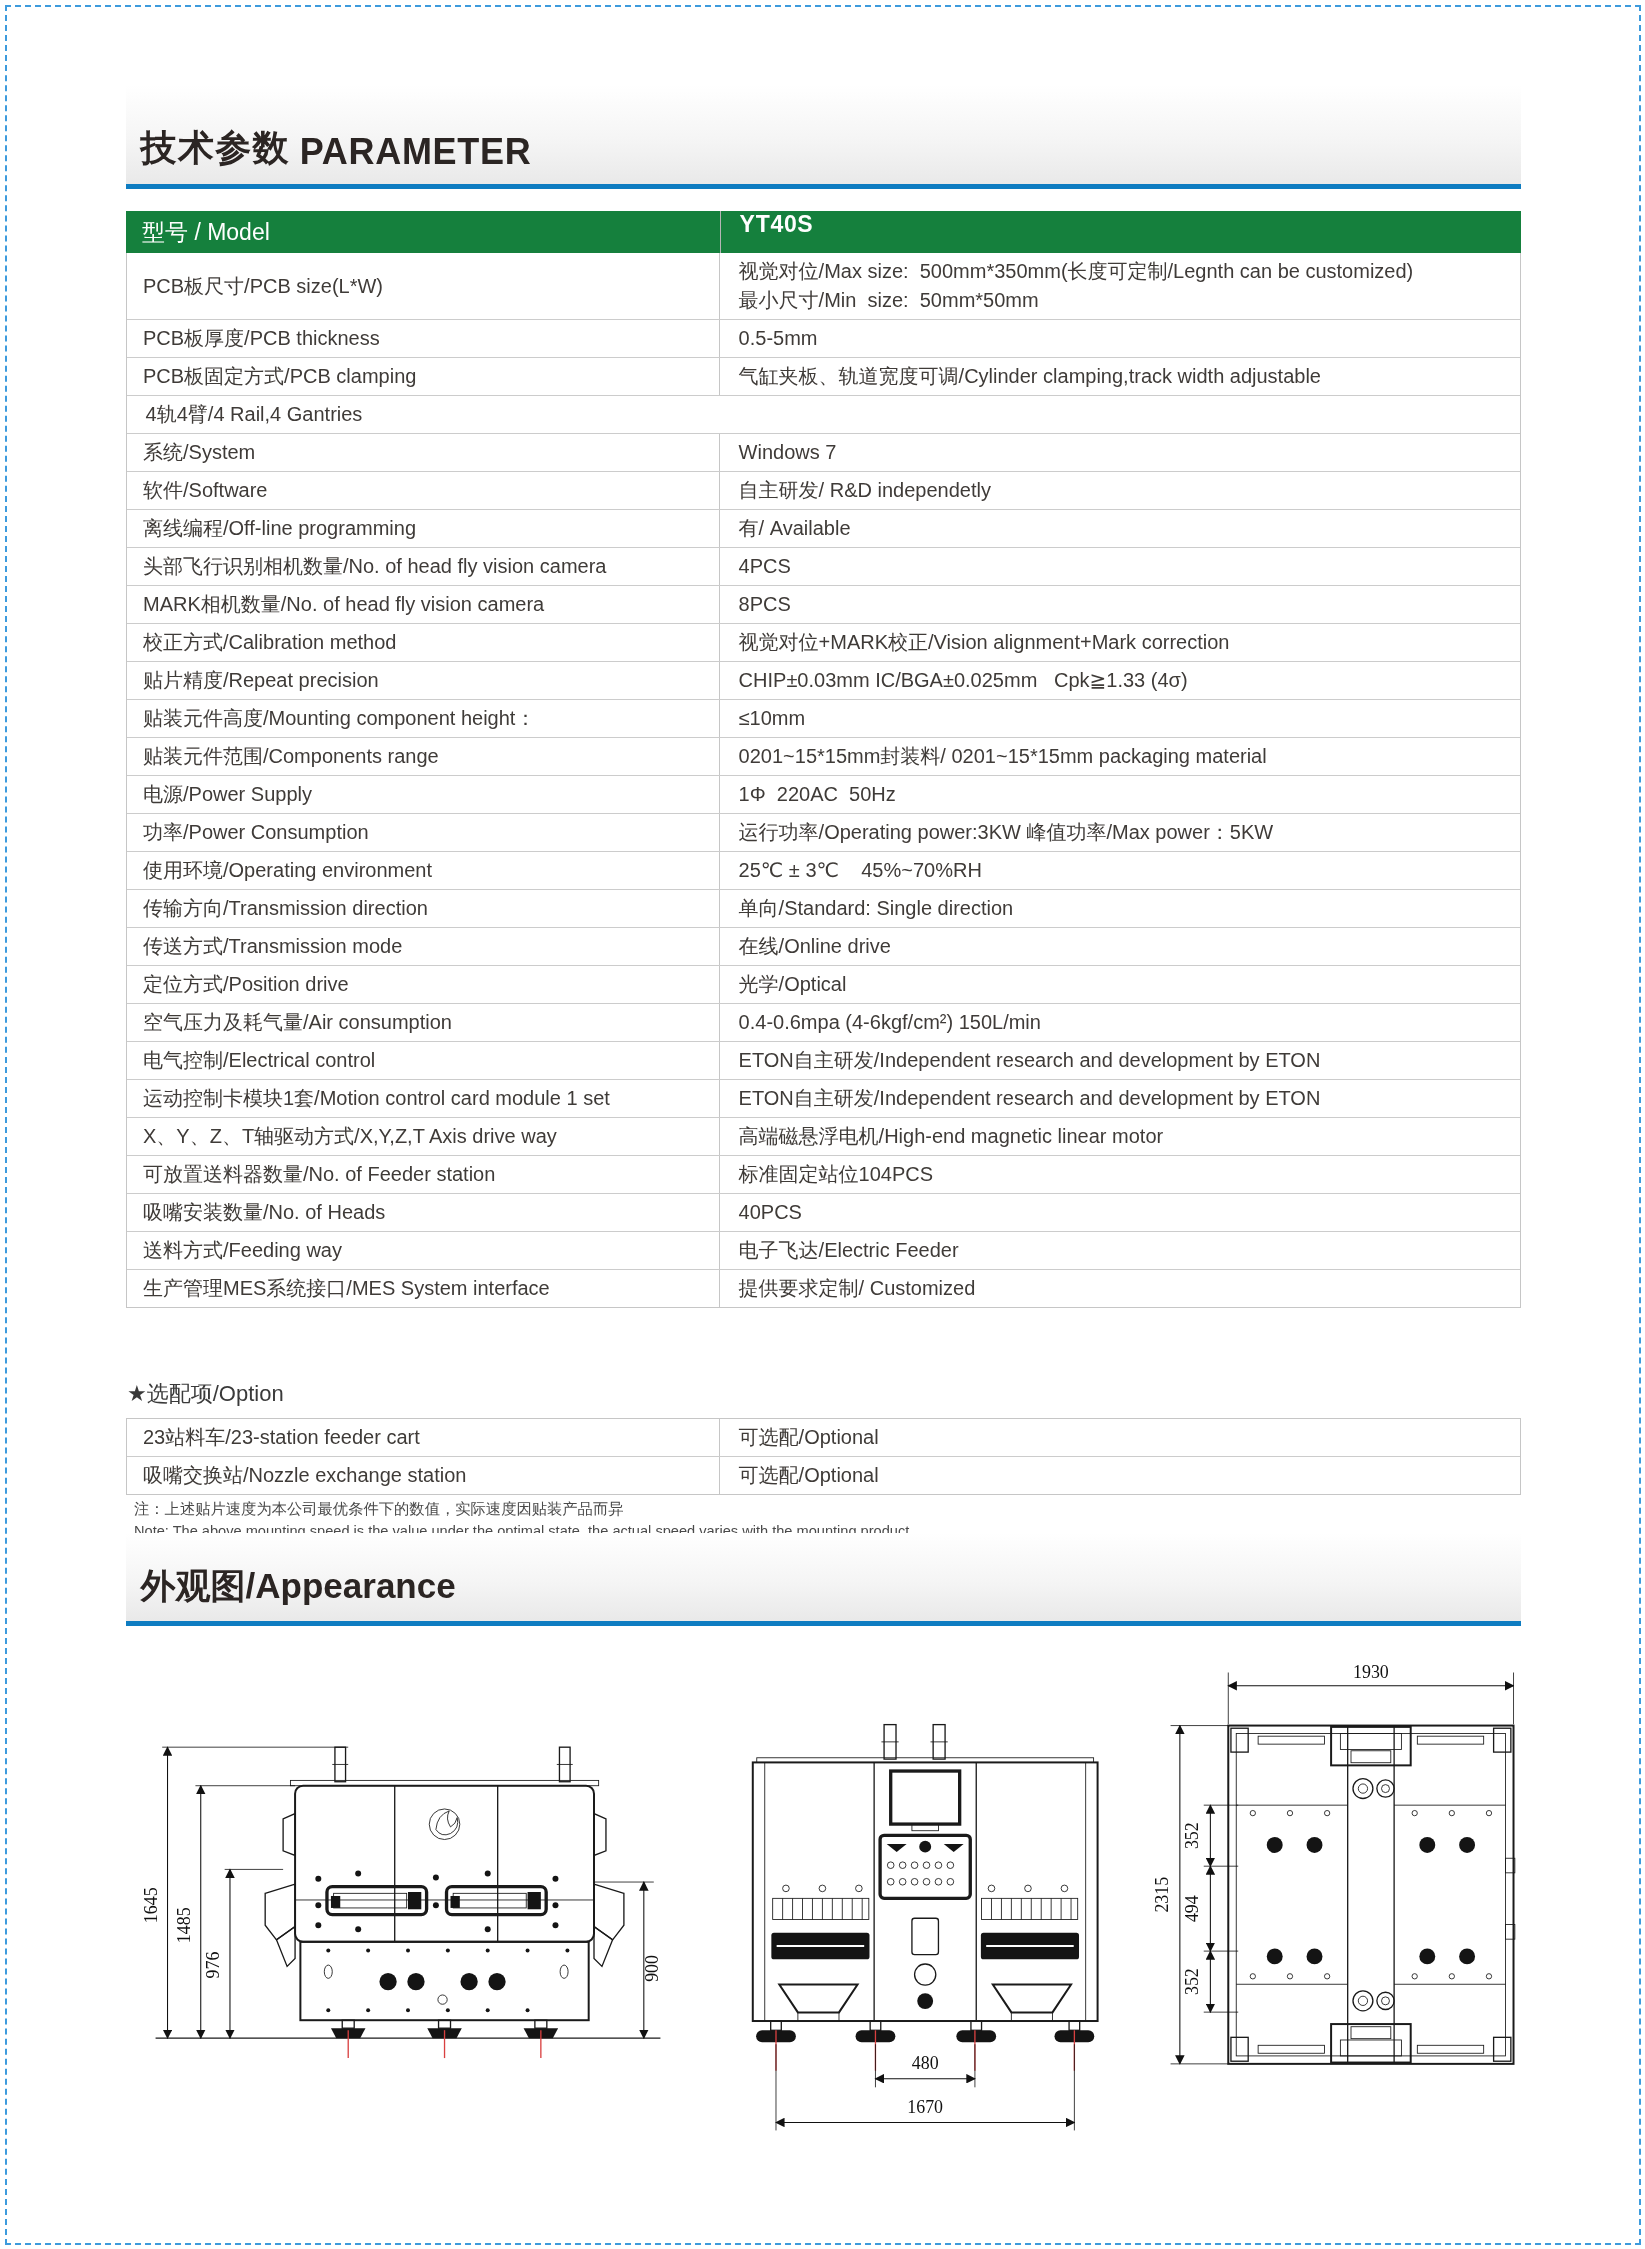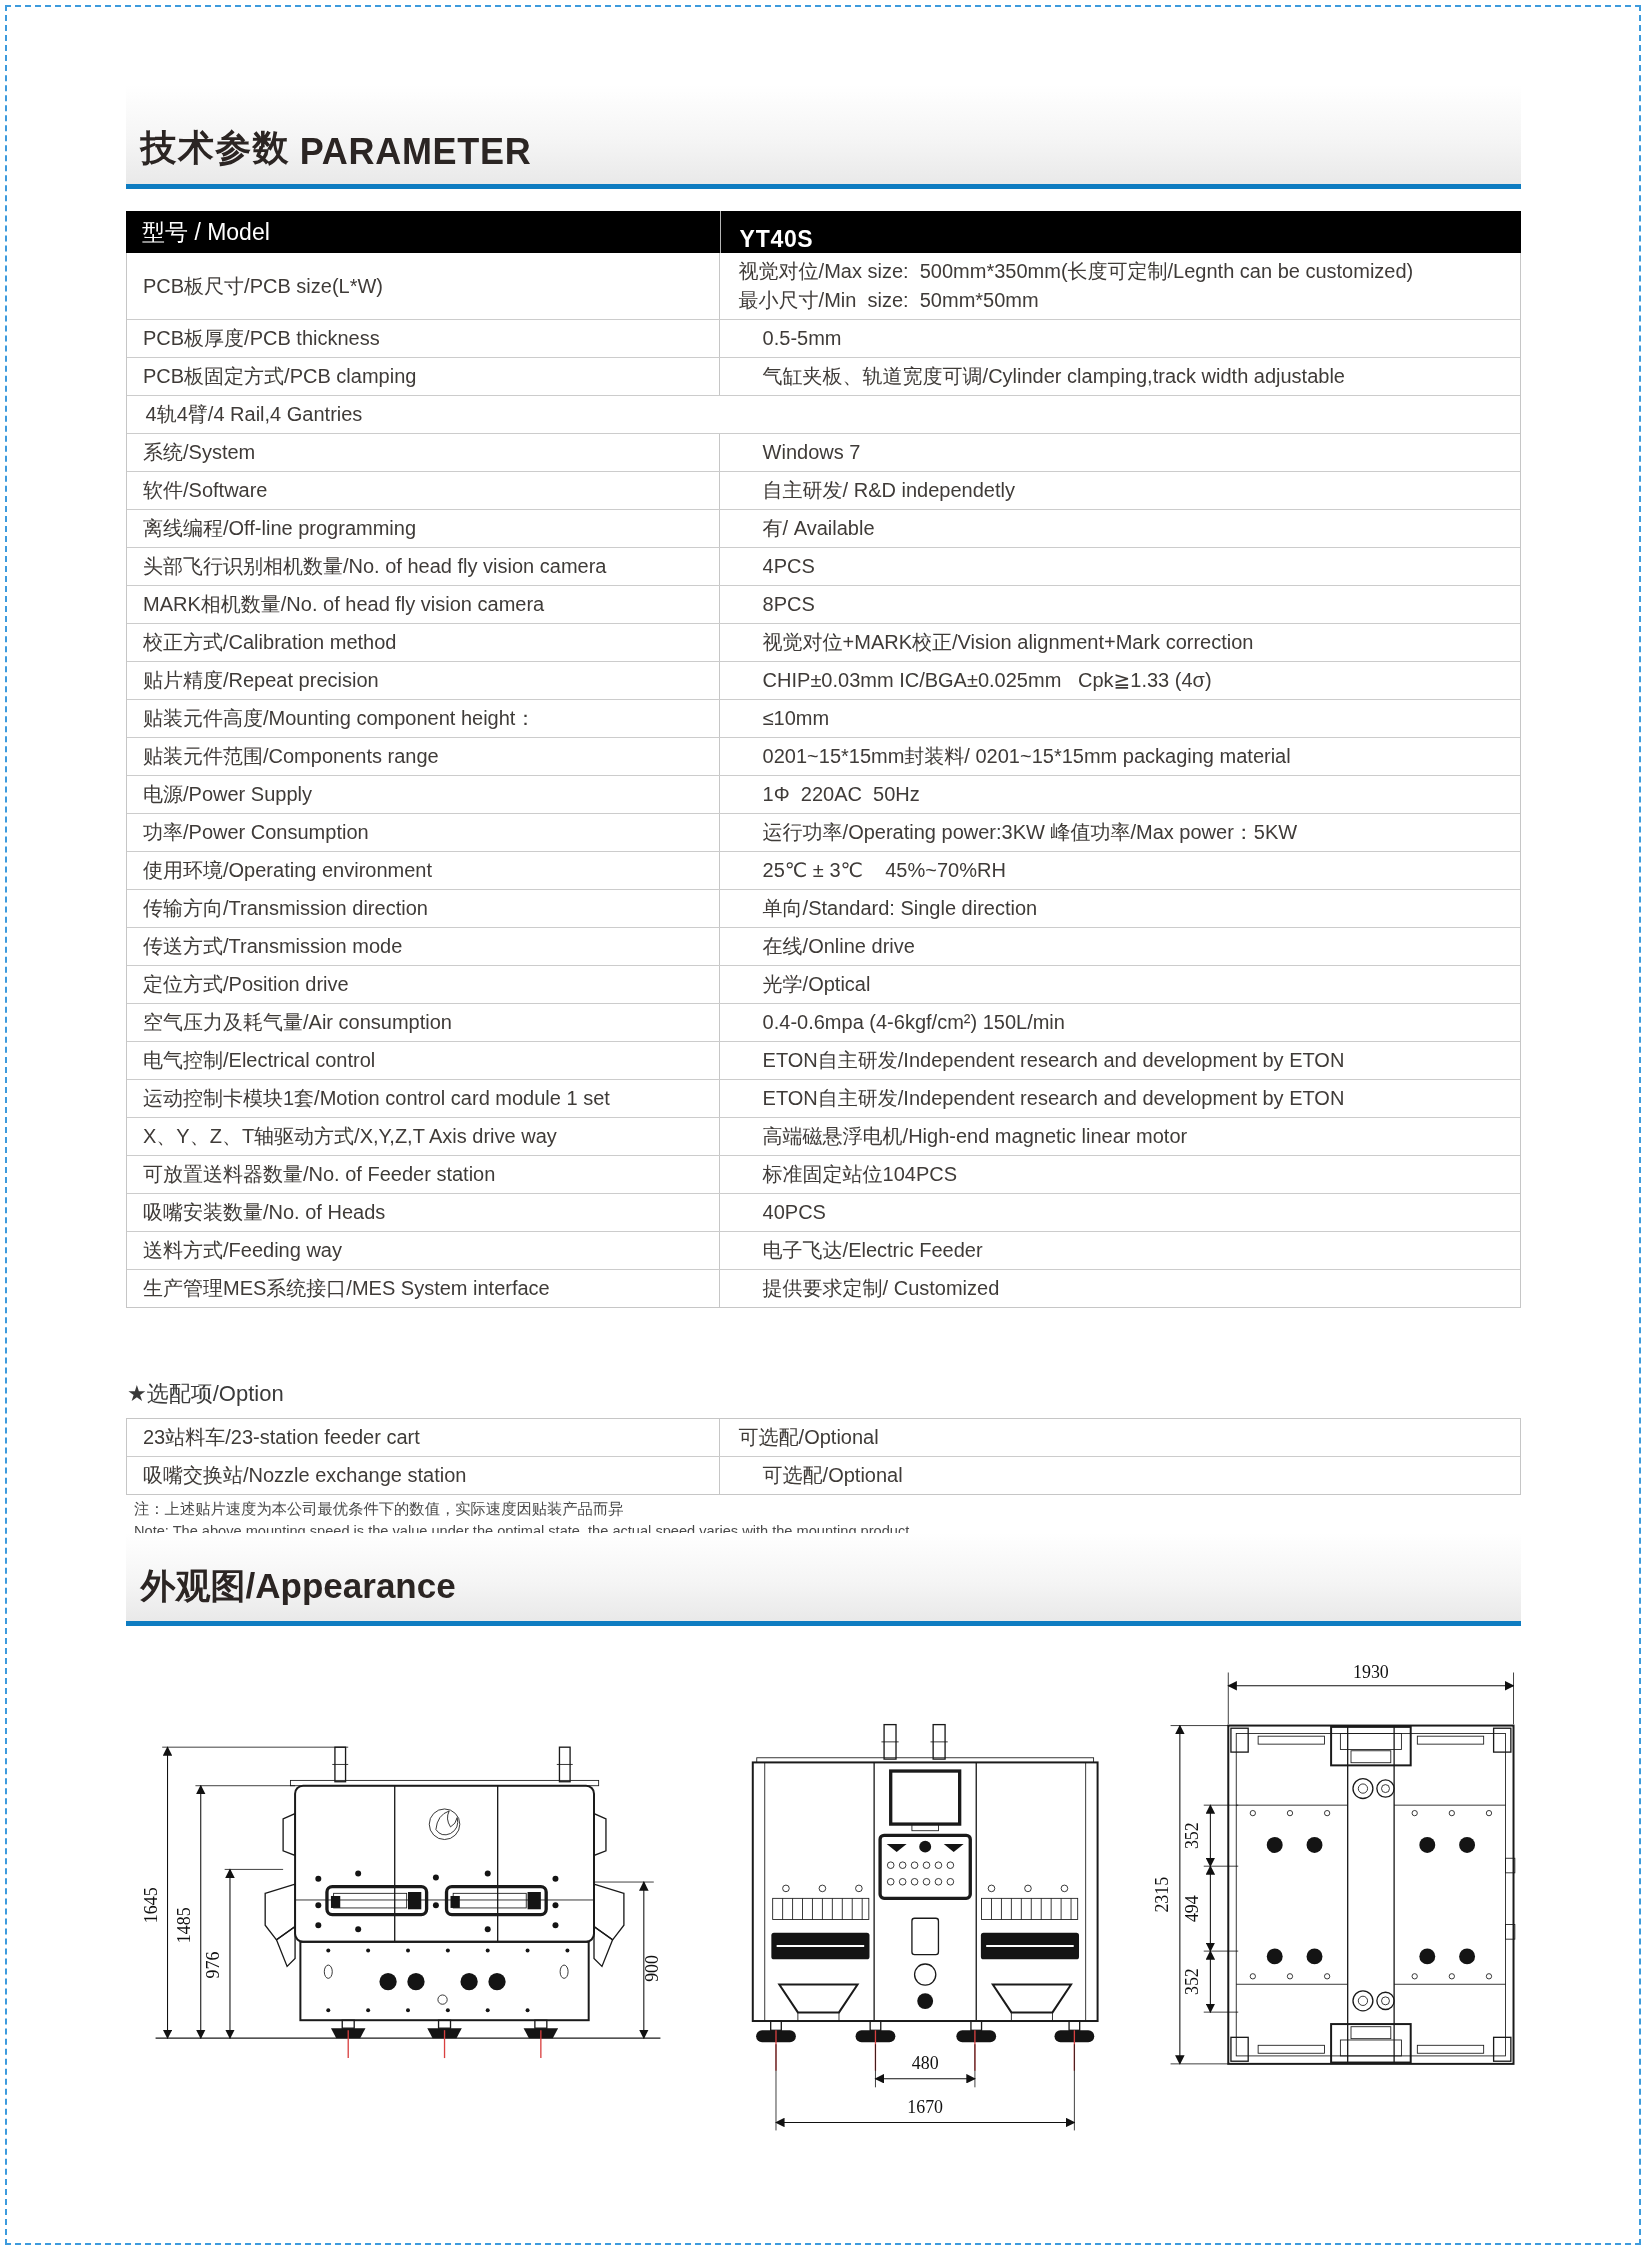--- a/index.html
+++ b/index.html
@@ -17,28 +17,28 @@
     background:linear-gradient(180deg,#ffffff 0%,#f5f5f5 55%,#e9e9e9 100%);
     border-bottom:5.3px solid #0e7cc1;
     display:flex;align-items:flex-end;padding:0 0 10.6px 14.6px;box-sizing:border-box;
   }
   .band .t-zh{font-size:36px;font-weight:bold;color:#2b2523;letter-spacing:1.3px;}
   .band .t-en{font-size:36px;font-weight:600;color:#2b2523;margin-left:10px;letter-spacing:0.7px;}
   .band .t-one{font-size:35px;font-weight:bold;color:#2b2523;}
   
   .spec-table{position:absolute;left:126px;top:211px;width:1395px;}
   .opt-table{position:absolute;left:126px;top:1418px;width:1395px;}
-  .th-row{display:flex;height:42px;background:#000000;color:#ffffff;align-items:flex-end;}
+  .th-row{display:flex;height:42px;background:#15803d;color:#ffffff;align-items:flex-start;}
   .th-cell{font-size:23px;box-sizing:border-box;}
   .th-label{width:595px;padding-left:16px;border-right:1.3px solid #b5b5b5;height:100%;display:flex;align-items:center;}
   .th-value{flex:1;padding-left:18.6px;font-weight:bold;letter-spacing:0.7px;}
   .t-body{border:1.3px solid #c6c6c6;border-top:none;box-sizing:border-box;}
   .opt-table .t-body{border-top:1.3px solid #c6c6c6;}
   .t-row{display:flex;min-height:37px;}
-  .t-row + .t-row{border-top:1.3px solid #cccccc;gap:24px;}
+  .t-row + .t-row{border-top:1.3px solid #cccccc;}
   .t-cell{box-sizing:border-box;display:flex;flex-direction:column;justify-content:center;
           font-size:20px;white-space:pre-wrap;line-height:29px;padding:4px 6.6px 4px 0;}
   .t-label{width:593px;padding-left:16px;border-right:1.3px solid #c6c6c6;}
   .t-value{flex:1;padding-left:18.6px;}
   .opt-title{position:absolute;left:127px;top:1379px;font-size:22px;color:#3a3a3a;}
   .note{position:absolute;left:134px;color:#4a4a4a;}
   .note-zh{top:1499px;font-size:15.3px;}
   .note-en{top:1523px;font-size:14.6px;}
   
   .drawing{position:absolute;}

